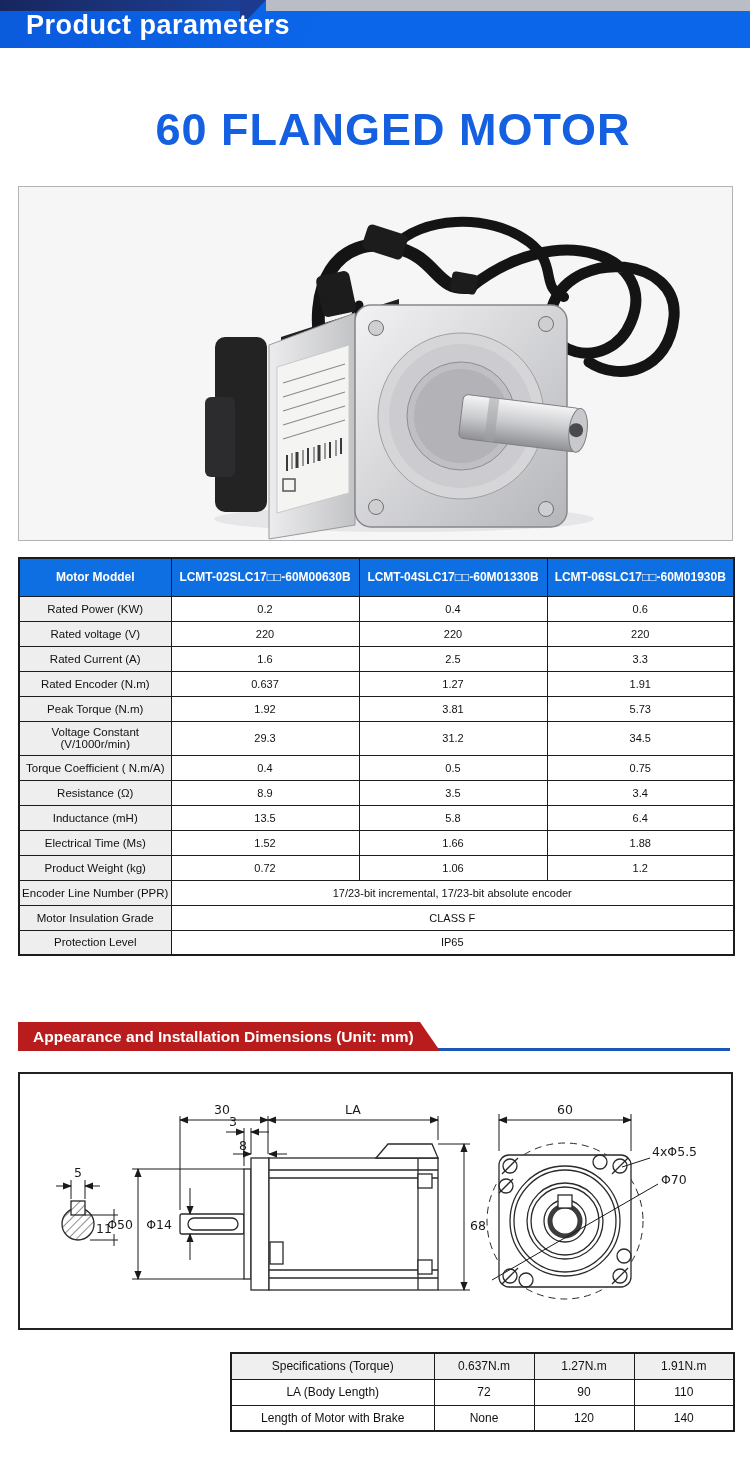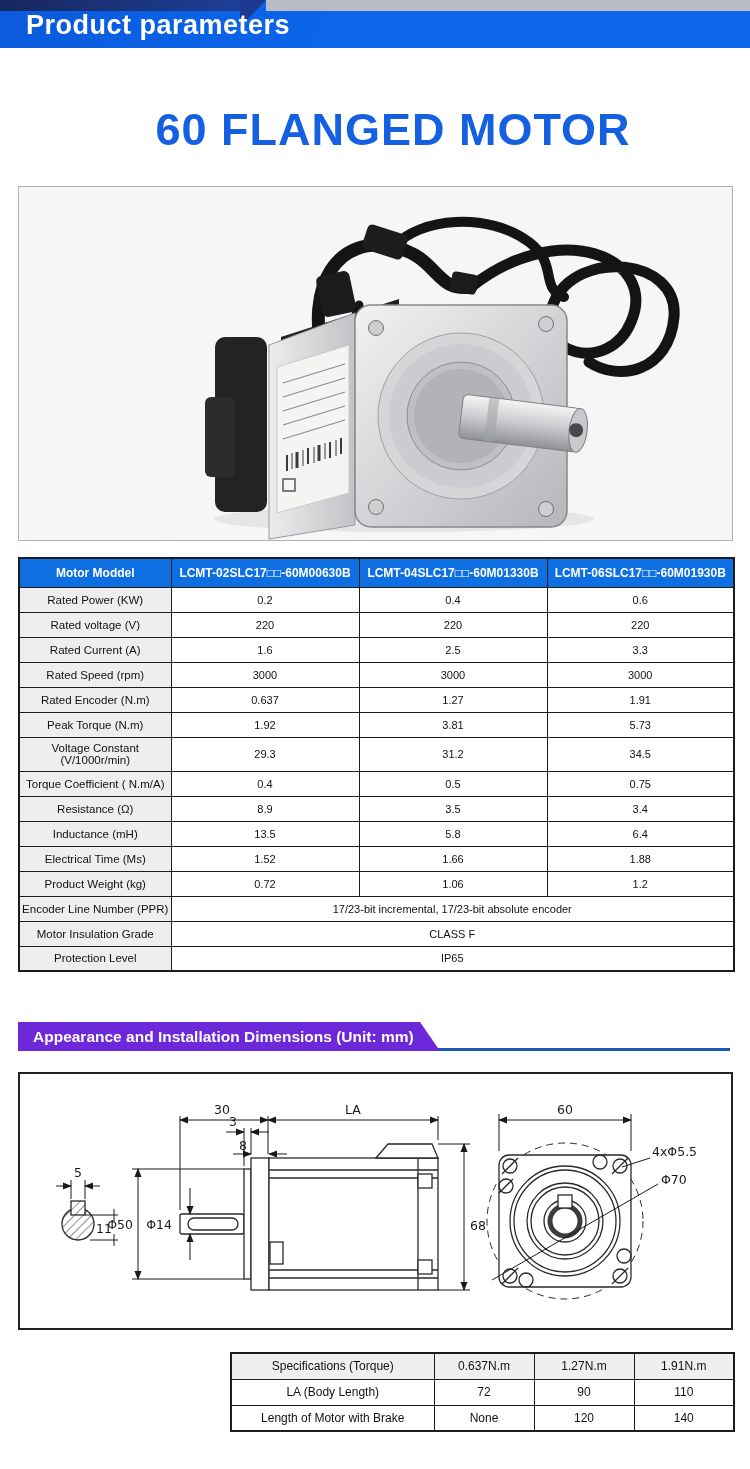--- a/index.html
+++ b/index.html
@@ -25,28 +25,28 @@
   
   .photo-frame { position:absolute; left:18px; top:186px; width:715px; height:355px;
     border:1px solid #b3b3b3; background:#f6f6f7; }
   .photo-frame svg { display:block; width:100%; height:100%; }
   
   table { border-collapse:collapse; table-layout:fixed; }
   .spec-table { position:absolute; left:18px; top:557px; width:715px;
     border:2px solid #1c1c1c; }
   .spec-table th, .spec-table td { border:1px solid #1c1c1c; text-align:center;
     vertical-align:middle; padding:1px 2px; }
-  .spec-table th { background:#0d6fe2; color:#fff; font-size:12px; font-weight:bold; height:29px; }
+  .spec-table th { background:#0d6fe2; color:#fff; font-size:12px; font-weight:bold; height:38px; }
   .spec-table td.lbl { background:#eeeeee; font-size:11.5px; height:25px; }
   .spec-table td.val { background:#fff; font-size:11px; height:25px; }
   .spec-table tr.tall td { height:34px; }
   
   .sec2-line { position:absolute; left:18px; top:1048px; width:712px; height:3px; background:#1a57b4; }
   .sec2-banner { position:absolute; left:18px; top:1022px; width:422px; height:29px;
-    background:#6d28d9; clip-path:polygon(0 0,402px 0,100% 100%,0 100%);
+    background:#b91c1c; clip-path:polygon(0 0,402px 0,100% 100%,0 100%);
     color:#fff; font-size:15.5px; font-weight:bold; line-height:29px; padding-left:15px; }
   
   .draw-frame { position:absolute; left:18px; top:1072px; width:715px; height:258px;
     border:2px solid #222; background:#fff; }
   .draw-frame svg { display:block; width:100%; height:100%; }
   .dimtxt { font-family:"DejaVu Sans", sans-serif; font-size:12.5px; fill:#1a1a1a; }
   
   .dim-table { position:absolute; left:230px; top:1352px; width:503px; border:2px solid #1c1c1c; }
   .dim-table td { border:1px solid #1c1c1c; text-align:center; vertical-align:middle;
     font-size:12px; height:26px; background:#fff;margin-left:24px; }
@@ -174,26 +174,20 @@
         <td class="val">220</td>
         <td class="val">220</td>
       </tr>
   <tr>
         <td class="lbl">Rated Current (A)</td>
         <td class="val">1.6</td>
         <td class="val">2.5</td>
         <td class="val">3.3</td>
       </tr>
   <tr>
-        <td class="lbl">Rated Speed (rpm)</td>
-        <td class="val">3000</td>
-        <td class="val">3000</td>
-        <td class="val">3000</td>
-      </tr>
-  <tr>
         <td class="lbl">Rated Encoder (N.m)</td>
         <td class="val">0.637</td>
         <td class="val">1.27</td>
         <td class="val">1.91</td>
       </tr>
   <tr>
         <td class="lbl">Peak Torque (N.m)</td>
         <td class="val">1.92</td>
         <td class="val">3.81</td>
         <td class="val">5.73</td>

